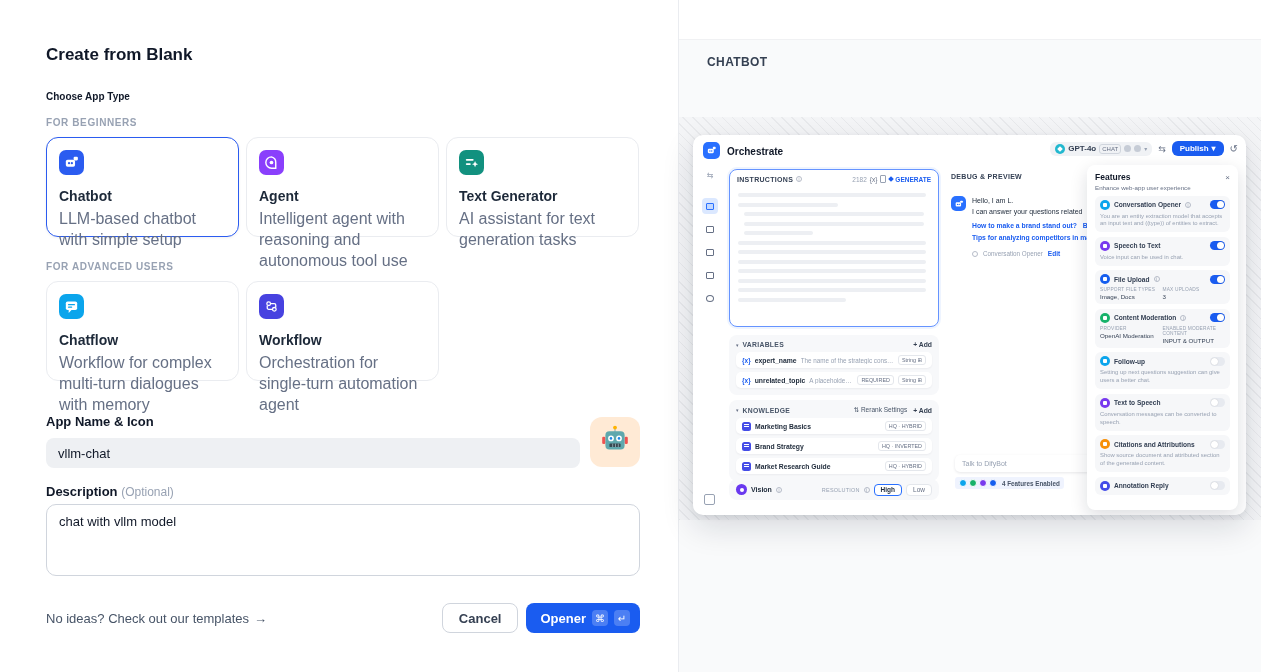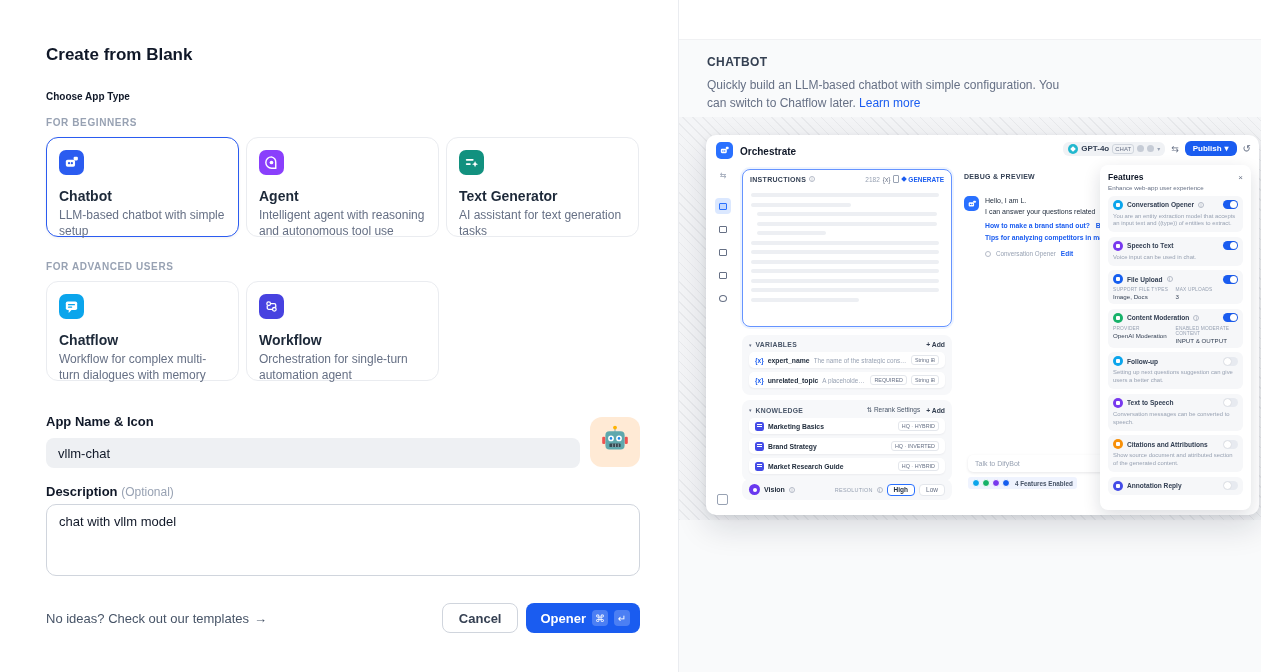--- a/index.html
+++ b/index.html
@@ -11,21 +11,21 @@
   .left-panel { position:absolute; left:0; top:0; width:678px; height:672px; background:#fff; padding:0 38px 0 46px; }
   .page-title { margin-top:45px; font-size:17px; font-weight:700; color:#101828; }
   .section-title { margin-top:26px; font-size:10px; font-weight:700; color:#101828; }
   .group-label { margin-top:15px; font-size:10px; font-weight:700; letter-spacing:.6px; color:#98a2b3; }
   .cards-row { display:flex; gap:7px; margin-top:9px; }
   .type-card { width:193px; height:100px; background:#fff; border:1px solid #eaecf0; border-radius:12px; padding:12px; cursor:pointer; }
   .type-card.selected { border:1.5px solid #2b5cf0; box-shadow:0 1px 3px rgba(16,24,40,.06); }
   .type-icon { width:25px; height:25px; border-radius:7px; display:flex; align-items:center; justify-content:center; }
   .type-icon svg { width:17px; height:17px; }
   .type-title { margin-top:13px; font-size:14px; font-weight:700; color:#1d2939; }
-  .type-desc { margin-top:4px; font-size:12px; line-height:1.32; color:#667085; }
+  .type-desc { margin-top:4px; font-size:16px; line-height:1.32; color:#667085; }
 
   .field-label { margin-top:33px; font-size:13px; font-weight:700; color:#101828; }
   .optional { font-weight:400; color:#98a2b3; font-size:12px; }
   .name-row { position:relative; margin-top:9px; height:27px; }
   .name-input { width:534px; height:30px; background:#eef0f3; border:none; border-radius:8px; padding:0 12px; font-size:13px; color:#101828; font-family:"Liberation Sans",sans-serif; outline:none; }
   .app-icon-box { position:absolute; right:0; top:-21px; width:50px; height:50px; border-radius:12px; background:#ffead5; display:flex; align-items:center; justify-content:center; cursor:pointer; }
   .desc-label { margin-top:19px; }
   .desc-area { display:block; margin-top:5px; width:594px; height:72px; background:#fff; border:1px solid #d0d5dd; border-radius:10px; padding:9px 12px; font-size:13px; color:#101828; font-family:"Liberation Sans",sans-serif; resize:none; outline:none; }
 
   .footer-row { margin-top:27px; display:flex; align-items:center; justify-content:space-between; }
@@ -41,21 +41,21 @@
   .info-block { padding:15px 28px 0 28px; }
   .info-heading { font-size:12px; font-weight:700; letter-spacing:.4px; color:#354052; }
   .info-desc { margin-top:7px; width:372px; font-size:12px; line-height:1.5; color:#667085; }
   .learn-more { color:#1a5cf0; font-weight:500; cursor:pointer; }
 
   .hatch-band { position:absolute; left:0; top:117px; width:583px; height:403px;
     background-color:#f4f5f7;
     background-image:repeating-linear-gradient(45deg, rgba(16,24,40,.05) 0 1px, transparent 1px 7px); }
 
   
-  .preview-card { position:absolute; left:27px; top:18px; width:553px; height:380px; background:#fff; border-radius:10px; box-shadow:0 12px 32px rgba(16,24,40,.14), 0 2px 6px rgba(16,24,40,.08); overflow:hidden; font-size:8px; }
+  .preview-card { position:absolute; left:14px; top:18px; width:553px; height:380px; background:#fff; border-radius:10px; box-shadow:0 12px 32px rgba(16,24,40,.14), 0 2px 6px rgba(16,24,40,.08); overflow:hidden; font-size:8px; }
   .pv-avatar { position:absolute; left:10px; top:7px; width:17px; height:17px; border-radius:5px; background:#2970ff; display:flex; align-items:center; justify-content:center; }
   .pv-avatar svg { width:11px; height:11px; }
   .pv-title { position:absolute; left:34px; top:11px; font-size:10px; font-weight:700; color:#101828; }
   .pv-header-right { position:absolute; right:8px; top:6px; display:flex; align-items:center; gap:6px; }
   .model-pill { display:flex; align-items:center; gap:3px; background:#f0f2f5; border-radius:6px; padding:2px 5px; }
   .model-ic { width:10px; height:10px; border-radius:50%; background:#22b8cf; display:flex; align-items:center; justify-content:center; }
   .spark { width:4px; height:4px; background:#fff; transform:rotate(45deg); }
   .model-name { font-size:8px; font-weight:700; color:#344054; }
   .chat-badge { font-size:6px; color:#667085; border:1px solid #d0d5dd; border-radius:3px; padding:0 2px; line-height:8px; }
   .dot-ic { width:7px; height:7px; border-radius:50%; background:#c6ccd6; }
@@ -259,24 +259,20 @@
           <span class="key-chip">↵</span>
         </button>
       </div>
     </div>
   </div>
 
   <div class="right-panel">
     <div class="top-strip"></div>
     <div class="info-block">
       <div class="info-heading">CHATBOT</div>
-      <div class="info-desc">
-        <span>Quickly build an LLM-based chatbot with simple configuration. You can switch to Chatflow later.</span>
-        <span class="learn-more">Learn more</span>
-      </div>
     </div>
 
     <div class="hatch-band">
 
       <div class="preview-card">
 
         <div class="pv-avatar">
           <svg viewBox="0 0 24 24">
               <rect x="4" y="8" width="13" height="10" rx="2.5" fill="#fff"></rect>
               <circle cx="8.5" cy="13" r="1.6" fill="#2970ff"></circle>

